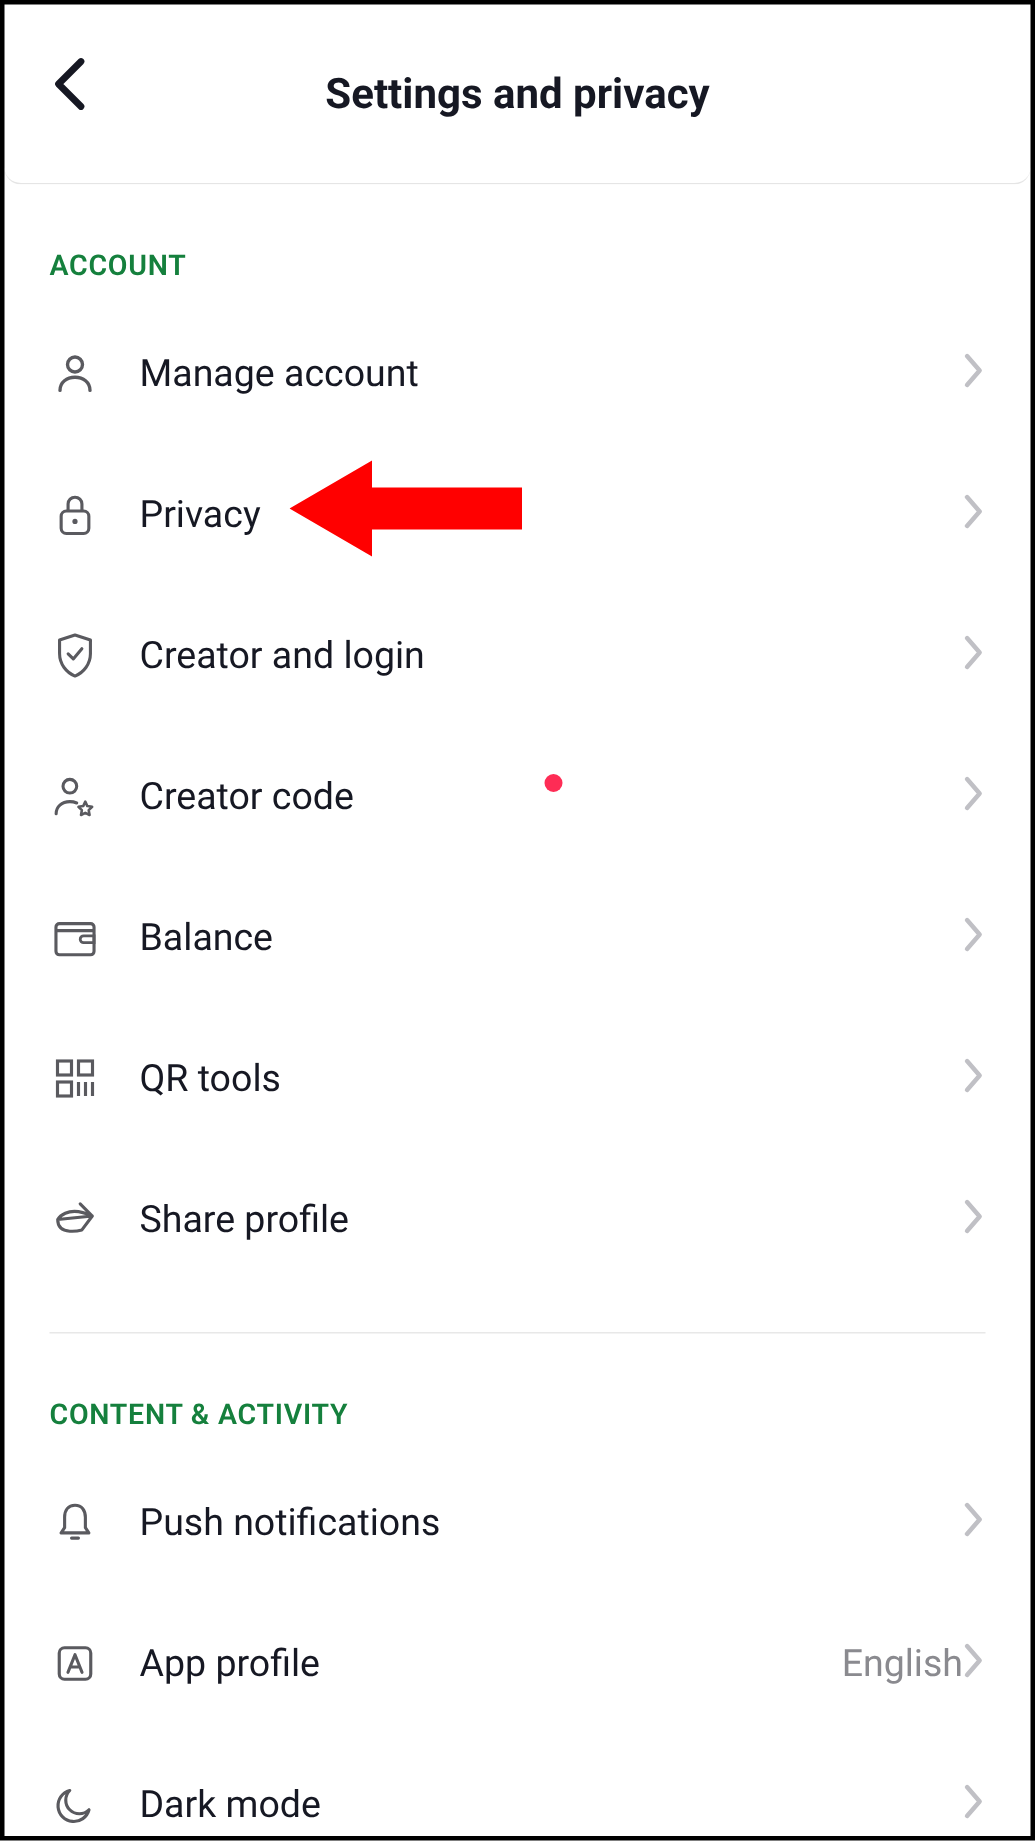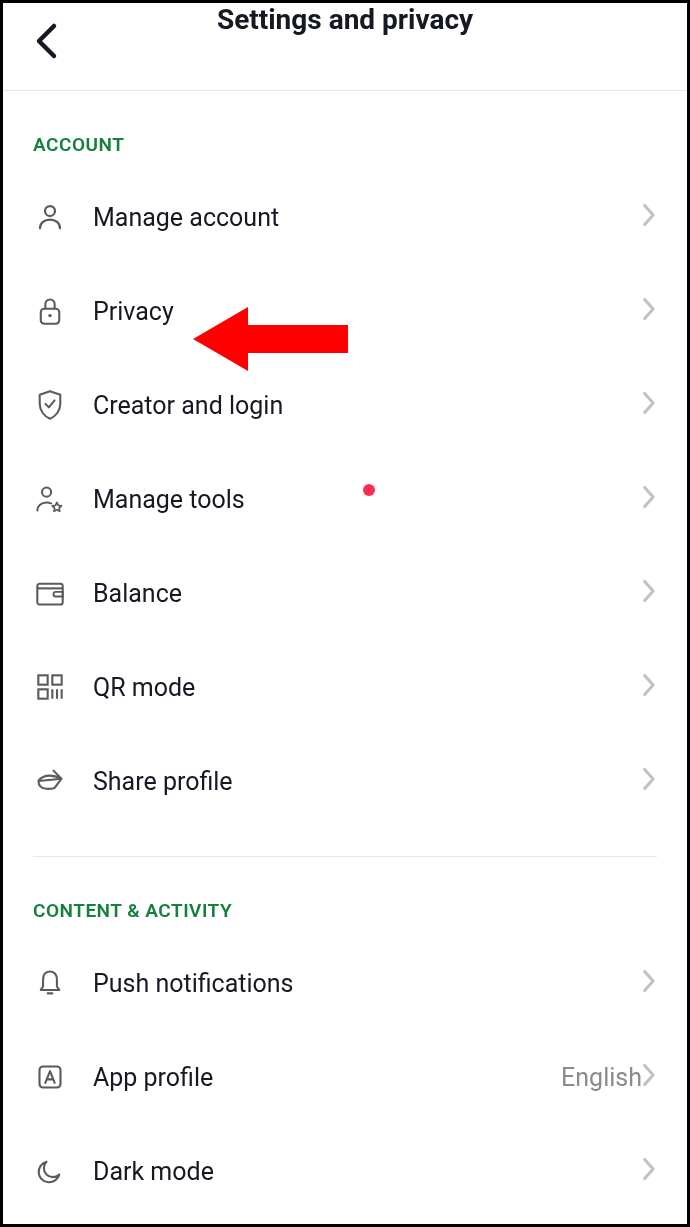--- a/index.html
+++ b/index.html
@@ -6,26 +6,27 @@
     body {
       font-family: -apple-system, BlinkMacSystemFont, "Segoe UI", Roboto, Helvetica, Arial, sans-serif;
       width: 690px;
       height: 1227px;
       background: #fff;
       border: 3px solid #000;
       position: relative;
       overflow: hidden;
     }
     .header {
-      height: 88px;
+      height: 120px;
       position: relative;
       border-bottom: 1px solid #e5e5e5;
       display: flex;
-      align-items: flex-start;
+      align-items: center;
       justify-content: center;
+      border-radius: 11px;
     }
     .back-button {
       position: absolute;
       left: 30px;
       top: 46%;
       transform: translateY(-50%);
       cursor: pointer;
     }
     .page-title {
       font-size: 28px;
@@ -157,21 +158,21 @@
   </div>
 
   <div class="list-item">
     <span class="list-icon">
       <svg width="32" height="32" viewBox="0 0 28 28" fill="none">
         <circle cx="11" cy="8" r="4" stroke="#5a5a5f" stroke-width="1.8"></circle>
         <path d="M3 24c0-4 3.2-7 8-7 1.5 0 2.8.3 4 .8" stroke="#5a5a5f" stroke-width="1.8" stroke-linecap="round"></path>
         <path d="M20 17 L21.2 19.6 L24 20 L22 22 L22.5 24.8 L20 23.5 L17.5 24.8 L18 22 L16 20 L18.8 19.6 Z" stroke="#5a5a5f" stroke-width="1.5" stroke-linejoin="round"></path>
       </svg>
     </span>
-    <span class="list-label">Manage tools</span>
+    <span class="list-label">Creator code</span>
     <span class="dot-badge"></span>
     <span style="flex:1"></span>
     <span class="chevron">
       <svg width="15" height="24" viewBox="0 0 12 20" fill="none">
           <path d="M2 2 L9 10 L2 18" stroke="#c0c0c5" stroke-width="2.5" stroke-linecap="round" stroke-linejoin="round"></path>
         </svg>
     </span>
   </div>
 
   <div class="list-item">
@@ -192,21 +193,21 @@
 
   <div class="list-item">
     <span class="list-icon">
       <svg width="28" height="28" viewBox="0 0 24 24" fill="none">
         <rect x="2" y="2" width="8" height="8" stroke="#5a5a5f" stroke-width="1.8"></rect>
         <rect x="14" y="2" width="8" height="8" stroke="#5a5a5f" stroke-width="1.8"></rect>
         <rect x="2" y="14" width="8" height="8" stroke="#5a5a5f" stroke-width="1.8"></rect>
         <path d="M14 14v8 M18 14v8 M22 14v8" stroke="#5a5a5f" stroke-width="1.8"></path>
       </svg>
     </span>
-    <span class="list-label">QR mode</span>
+    <span class="list-label">QR tools</span>
     <span class="chevron">
       <svg width="15" height="24" viewBox="0 0 12 20" fill="none">
           <path d="M2 2 L9 10 L2 18" stroke="#c0c0c5" stroke-width="2.5" stroke-linecap="round" stroke-linejoin="round"></path>
         </svg>
     </span>
   </div>
 
   <div class="list-item">
     <span class="list-icon">
       <svg width="30" height="28" viewBox="0 0 26 24" fill="none">

